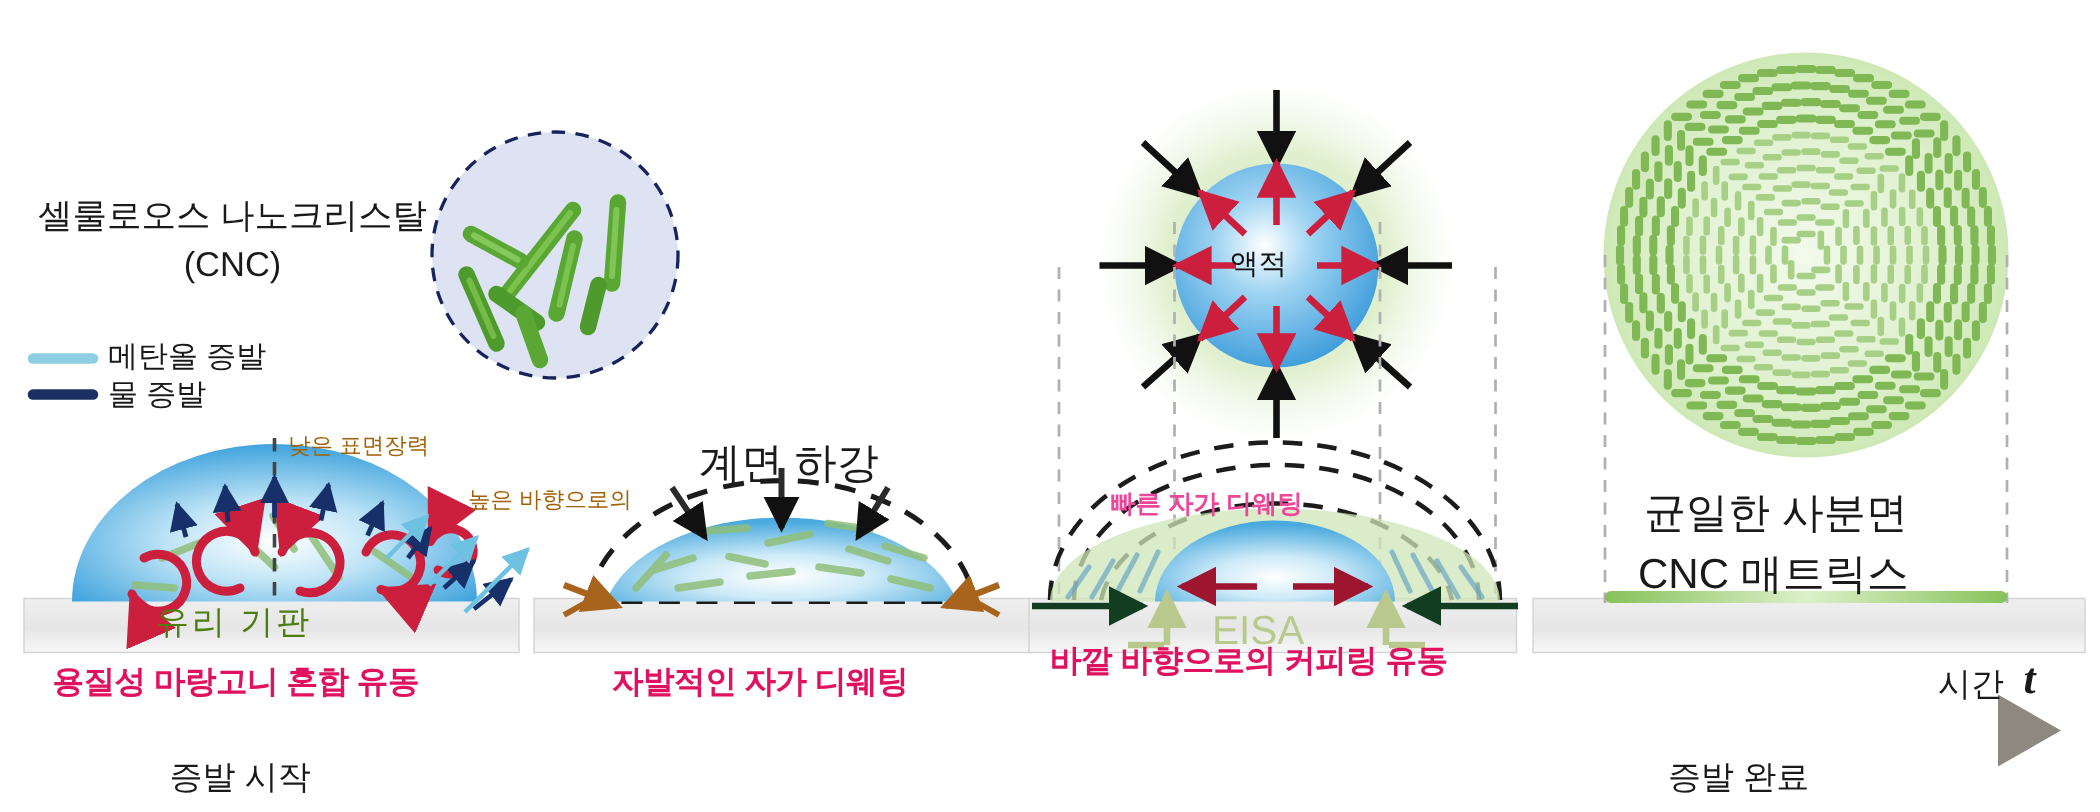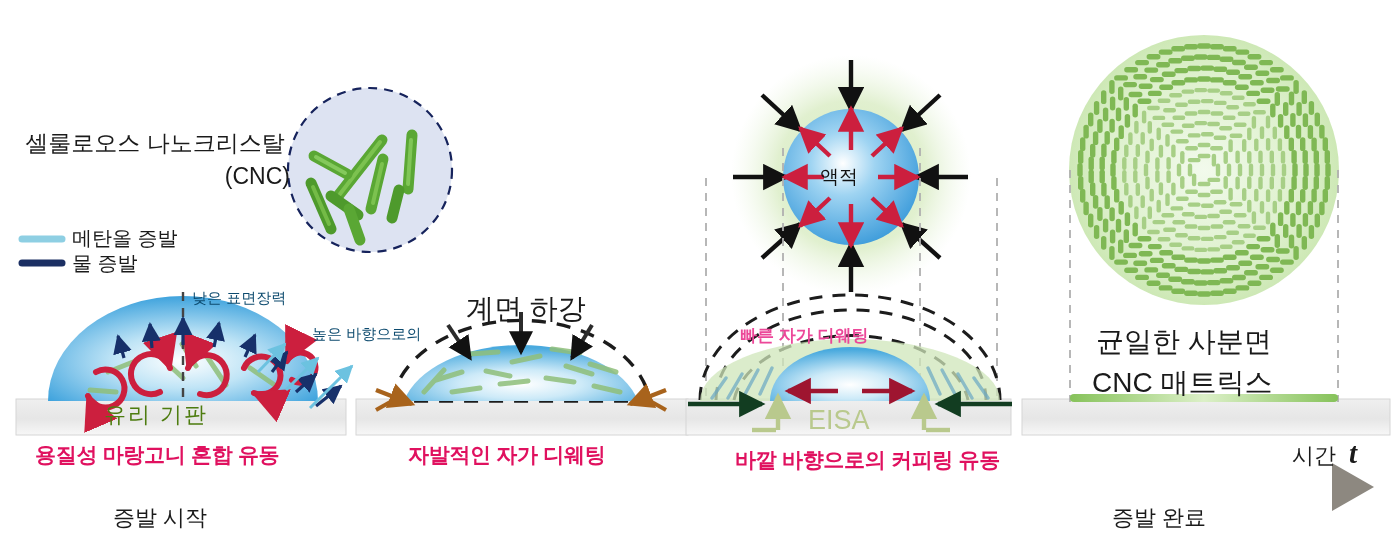--- a/index.html
+++ b/index.html
@@ -5,21 +5,21 @@
   html,body{margin:0;padding:0;background:#ffffff;}
   body{width:1400px;height:541px;position:relative;overflow:hidden;
        font-family:"Liberation Sans","DejaVu Sans",sans-serif;color:#1a1a1a;}
   .lbl{position:absolute;white-space:nowrap;line-height:1.15;text-align:right;}
   #root{position:absolute;left:0;top:0;width:1400px;height:524px;padding-left:11px;}
   svg{position:absolute;left:0;top:0;width:1400px;height:541px;overflow:visible;}
 
   .cap-red{color:#e0115f;font-weight:bold;font-size:21px;letter-spacing:-0.3px;}
   .title-k{color:#1a1a1a;font-size:23px;text-align:center;}
   .legend-t{color:#1a1a1a;font-size:20px;}
-  .small-k{color:#0c4a6e;font-size:15px;}
+  .small-k{color:#a16207;font-size:15px;}
   .mid-k{color:#1a1a1a;font-size:28px;}
   .green-k{color:#ec4899;font-weight:bold;font-size:17px;}
   .sub-k{color:#4d7c0f;font-size:22px;letter-spacing:2px;}
   .axis-k{color:#1a1a1a;font-size:22px;}
   .drop-k{color:#111;font-size:19px;}
   .eisa{color:#b9c98d;font-size:27px;font-family:"Liberation Sans",sans-serif;}
   .t-ital{font-family:"Liberation Serif","DejaVu Serif",serif;font-style:italic;font-weight:bold;font-size:29px;}
 </style>
 </head>
 <body>
@@ -634,37 +634,37 @@
       <line x1="1070" y1="170" x2="1070" y2="402"></line>
       <line x1="1338" y1="170" x2="1338" y2="402"></line>
     </g>
     <rect x="1070" y="394" width="268" height="8" rx="4" fill="url(#filmG)"></rect>
   </g>
 
   <line x1="18" y1="487" x2="1368" y2="487" stroke="url(#timeG)" stroke-width="6" marker-end="url(#mTime)"></line>
 </svg>
 
 <div class="lbl title-k" style="left:20px;top:130px;width:270px;">셀룰로오스 나노크리스탈</div>
-<div class="lbl title-k" style="left:20px;top:163px;width:270px;text-align:right;">(CNC)</div>
+<div class="lbl title-k" style="left:20px;top:163px;width:270px;text-align:center;">(CNC)</div>
 
 <div class="lbl legend-t" style="left:72px;top:227px;">메탄올 증발</div>
 <div class="lbl legend-t" style="left:72px;top:252px;">물 증발</div>
 
 <div class="lbl small-k" style="left:192px;top:289px;">낮은 표면장력</div>
 <div class="lbl small-k" style="left:312px;top:325px;">높은 바향으로의</div>
 <div class="lbl sub-k" style="left:104px;top:402px;">유리 기판</div>
 <div class="lbl cap-red" style="left:35px;top:443px;">용질성 마랑고니 혼합 유동</div>
 
 <div class="lbl mid-k" style="left:466px;top:293px;">계면 하강</div>
 <div class="lbl cap-red" style="left:408px;top:443px;">자발적인 자가 디웨팅</div>
 
 <div class="lbl drop-k" style="left:820px;top:166px;">액적</div>
 <div class="lbl green-k" style="left:740px;top:326px;">빠른 자가 디웨팅</div>
 <div class="lbl eisa" style="left:808px;top:405px;">EISA</div>
-<div class="lbl cap-red" style="left:700px;top:448px;margin-left:35px;">바깥 바향으로의 커피링 유동</div>
+<div class="lbl cap-red" style="left:700px;top:429px;">바깥 바향으로의 커피링 유동</div>
 
 <div class="lbl mid-k" style="left:1096px;top:326px;">균일한 사분면</div>
 <div class="lbl mid-k" style="left:1092px;top:367px;">CNC 매트릭스</div>
 
 <div class="lbl axis-k" style="left:113px;top:505px;">증발 시작</div>
 <div class="lbl axis-k" style="left:1112px;top:505px;">증발 완료</div>
 <div class="lbl axis-k" style="left:1292px;top:443px;">시간</div>
 <div class="lbl t-ital" style="left:1349px;top:437px;">t</div>
 
 </div>

